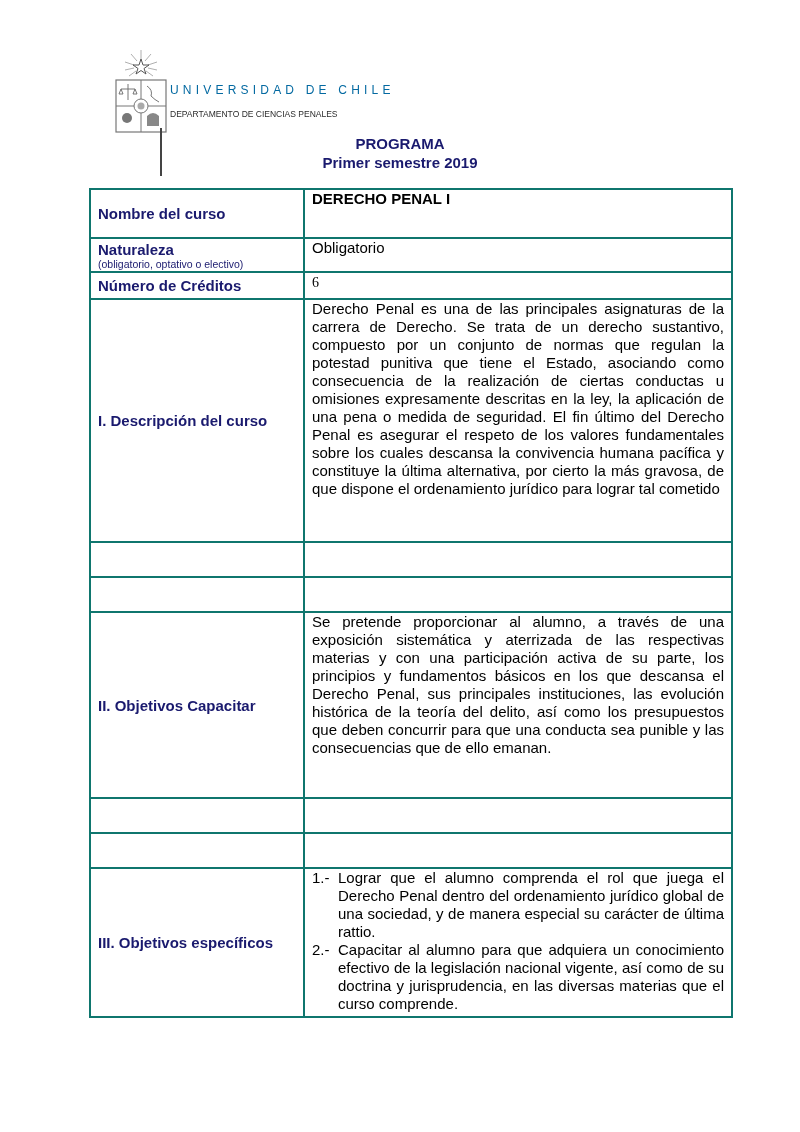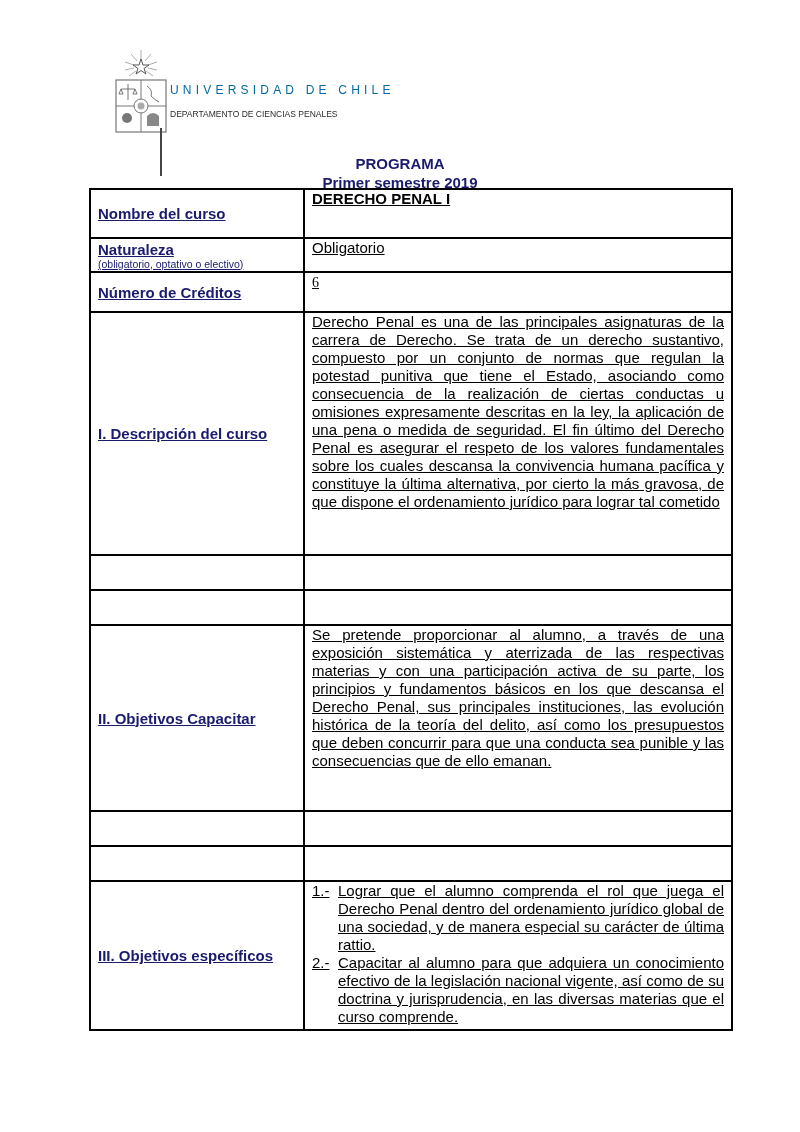--- a/index.html
+++ b/index.html
@@ -7,24 +7,24 @@
 
     .logo { position: absolute; left: 113px; top: 48px; width: 240px; height: 86px; }
     .crest { position: absolute; left: 0; top: 0; width: 56px; height: 86px; }
     .logo-divider { position: absolute; left: 161px; top: 80px; width: 2px; height: 48px; background: #444; }
     .logo-divider { left: 47px; }
     .logo-text { position: absolute; left: 57px; top: 34px; }
     .logo-title { font-size: 17px; font-weight: bold; color: #2b2b2b; letter-spacing: 0.2px; line-height: 20px; white-space: nowrap; }
     .logo-sub { font-size: 12px; color: #0369a1; letter-spacing: 4.2px; line-height: 16px; white-space: nowrap; }
     .logo-dept { font-size: 8.5px; color: #2b2b2b; line-height: 12px; white-space: nowrap; margin-top: 10px; }
 
-    .heading { position: absolute; left: 0; width: 800px; top: 134px; text-align: center; color: #1a1a6e; font-weight: bold; font-size: 15px; line-height: 19px; margin-top: 20px; }
+    .heading { position: absolute; left: 0; width: 800px; top: 134px; text-align: center; color: #1a1a6e; font-weight: bold; font-size: 15px; line-height: 19px; }
 
     table.program { position: absolute; left: 89px; top: 188px; width: 644px; border-collapse: collapse; table-layout: fixed; }
-    table.program td { border: 2px solid #000000; vertical-align: top; padding: 0; text-decoration: underline; }
+    table.program td { border: 2px solid #0f766e; vertical-align: top; padding: 0; }
     td.label { width: 205px; vertical-align: middle !important; padding: 0 0 0 7px !important; color: #1a1a6e; font-weight: bold; font-size: 15px; }
     td.value { padding: 0 7px 0 7px !important; font-size: 15px; line-height: 18px; text-align: justify; }
     .small-note { display: block; font-weight: normal; font-size: 10.5px; line-height: 13px; color: #1a1a6e; }
     .course-name { font-weight: bold; font-size: 15px; }
     .credit { font-family: "Liberation Serif", serif; font-size: 14px; }
     ol.objectives { list-style: none; margin: 0; padding: 0; }
     ol.objectives li { display: flex; }
     ol.objectives .num { width: 26px; flex: 0 0 26px; white-space: nowrap; }
     ol.objectives .txt { flex: 1; text-align: justify; }
   </style>
@@ -78,21 +78,21 @@
     <td class="label"><span>Nombre del curso</span></td>
     <td class="value"><span class="course-name">DERECHO PENAL I</span></td>
   </tr>
   <tr style="height:34px">
     <td class="label" style="padding-top:1px !important">
       <span>Naturaleza</span>
       <span class="small-note">(obligatorio, optativo o electivo)</span>
     </td>
     <td class="value"><span>Obligatorio</span></td>
   </tr>
-  <tr style="height:40px">
+  <tr style="height:27px">
     <td class="label"><span>Número de Créditos</span></td>
     <td class="value"><span class="credit">6</span></td>
   </tr>
   <tr style="height:243px">
     <td class="label"><span>I. Descripción del curso</span></td>
     <td class="value">
           <div>Derecho Penal es una de las principales asignaturas de la carrera de Derecho. Se trata de un derecho sustantivo, compuesto por un conjunto de normas que regulan la potestad punitiva que tiene el Estado, asociando como consecuencia de la realización de ciertas conductas u omisiones expresamente descritas en la ley, la aplicación de una pena o medida de seguridad. El  fin último del Derecho Penal  es asegurar el respeto de los valores fundamentales sobre los cuales descansa la convivencia humana pacífica y constituye la última alternativa, por cierto la más gravosa, de que dispone el ordenamiento jurídico para lograr tal cometido</div>
         </td>
   </tr>
   <tr style="height:35px">

